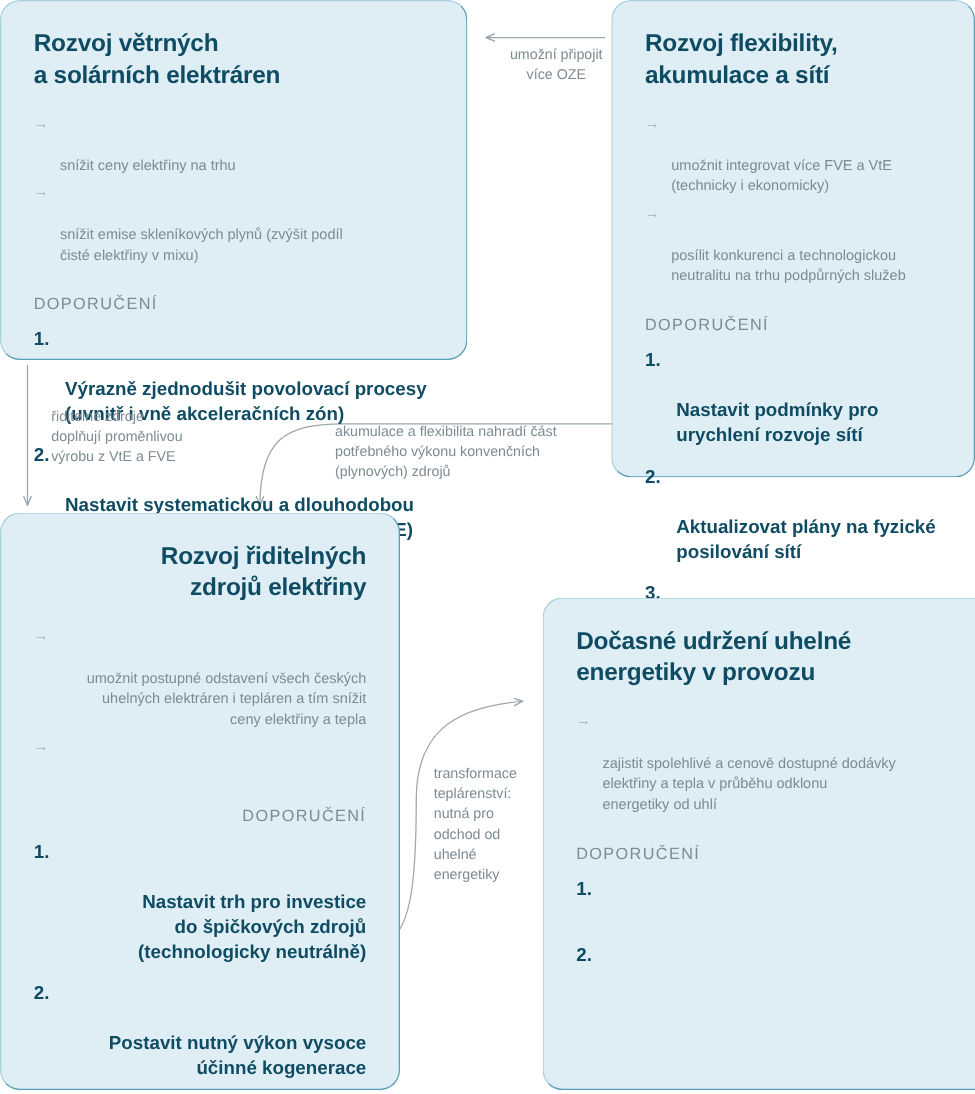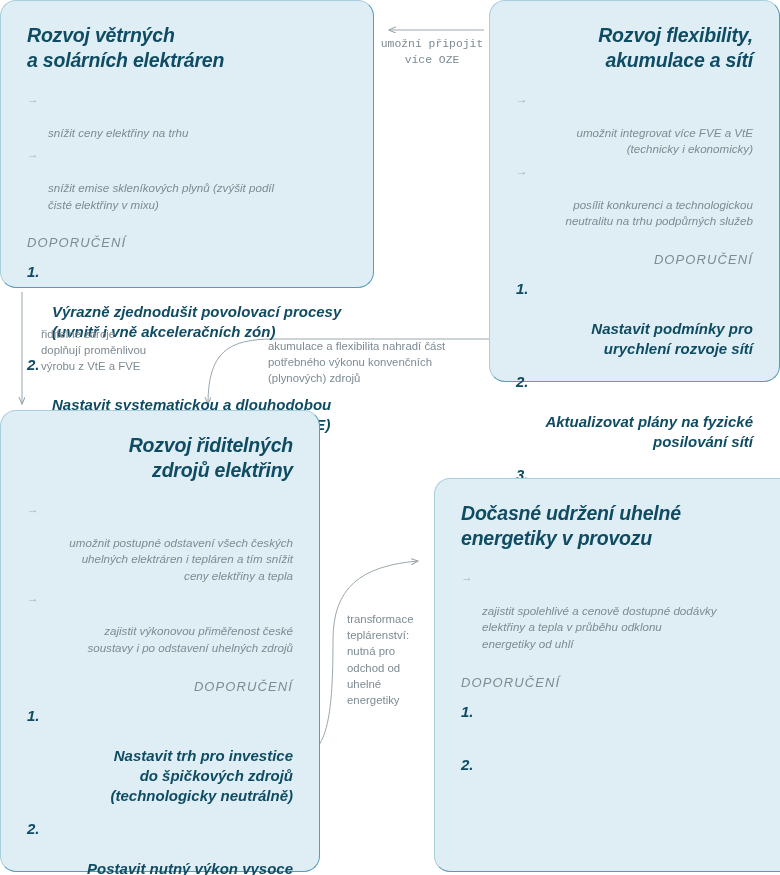--- a/index.html
+++ b/index.html
@@ -24,21 +24,20 @@
     position: absolute;
     background: #deeef4;
     border: 1px solid #a8cfdd;
     border-right-color: #5a9db5;
     border-bottom-color: #5a9db5;
     border-radius: 16px;
     box-sizing: border-box;
   }
   .card-inner {
     padding: 22px 26px 20px 26px;
-    font-style: italic;
   }
   .card-title {
     color: #0f4c63;
     font-size: 19.5px;
     font-weight: bold;
     line-height: 1.28;
     letter-spacing: -0.2px;
     margin: 0 0 18px 0;
     white-space: pre-line;
   }
@@ -147,21 +146,21 @@
       </li>
       <li>
         <span class="rec-num">2.</span>
         <span>Nastavit systematickou a dlouhodobou
 podporu (především pro VtE, ale i FVE)</span>
       </li>
     </ol>
   </div>
 </div>
 
-<div class="card" style="left:489px; top:0px; width:291px; height:382px;text-align:right;">
+<div class="card" style="left:489px; top:0px; width:291px; height:382px;">
   <div class="card-inner">
     <h2 class="card-title">Rozvoj flexibility,
 akumulace a sítí</h2>
     <ul class="goal-list">
       <li>
         <span class="goal-arrow">→</span>
         <span>umožnit integrovat více FVE a VtE
 (technicky i ekonomicky)</span>
       </li>
       <li>
@@ -202,22 +201,20 @@
 zdrojů elektřiny</h2>
     <ul class="goal-list">
       <li>
         <span class="goal-arrow">→</span>
         <span>umožnit postupné odstavení všech českých
 uhelných elektráren i tepláren a tím snížit
 ceny elektřiny a tepla</span>
       </li>
       <li>
         <span class="goal-arrow">→</span>
-        <span>zajistit výkonovou přiměřenost české
-soustavy i po odstavení uhelných zdrojů</span>
       </li>
     </ul>
     <div class="sect-label">DOPORUČENÍ</div>
     <ol class="rec-list">
       <li>
         <span class="rec-num">1.</span>
         <span>Nastavit trh pro investice
 do špičkových zdrojů
 (technologicky neutrálně)</span>
       </li>
@@ -250,21 +247,21 @@
       </li>
       <li>
         <span class="rec-num">2.</span>
         
       </li>
 
     </ol>
   </div>
 </div>
 
-<div class="conn-label center" style="left:378px; top:36px; width:108px;font-family:Liberation Mono, monospace;">umožní připojit
+<div class="conn-label center" style="left:391px; top:36px; width:108px;">umožní připojit
 více OZE</div>
 
 <div class="conn-label" style="left:41px; top:326px; width:160px;">řiditelné zdroje
 doplňují proměnlivou
 výrobu z VtE a FVE</div>
 
 <div class="conn-label" style="left:268px; top:338px; width:210px;">akumulace a flexibilita nahradí část
 potřebného výkonu konvenčních
 (plynových) zdrojů</div>
 

